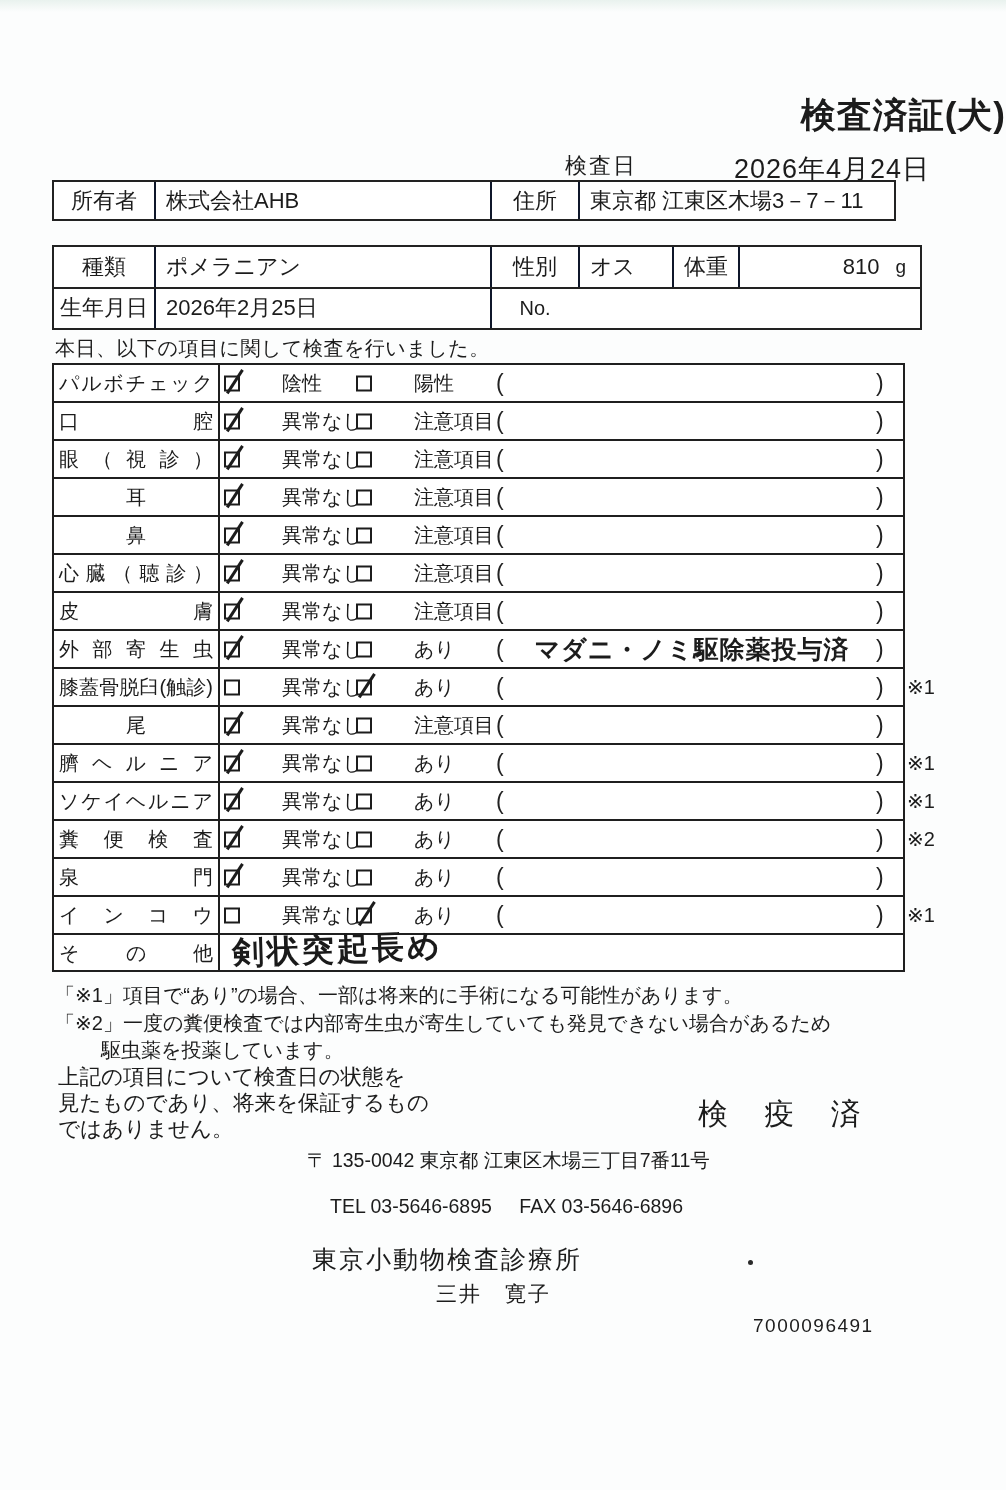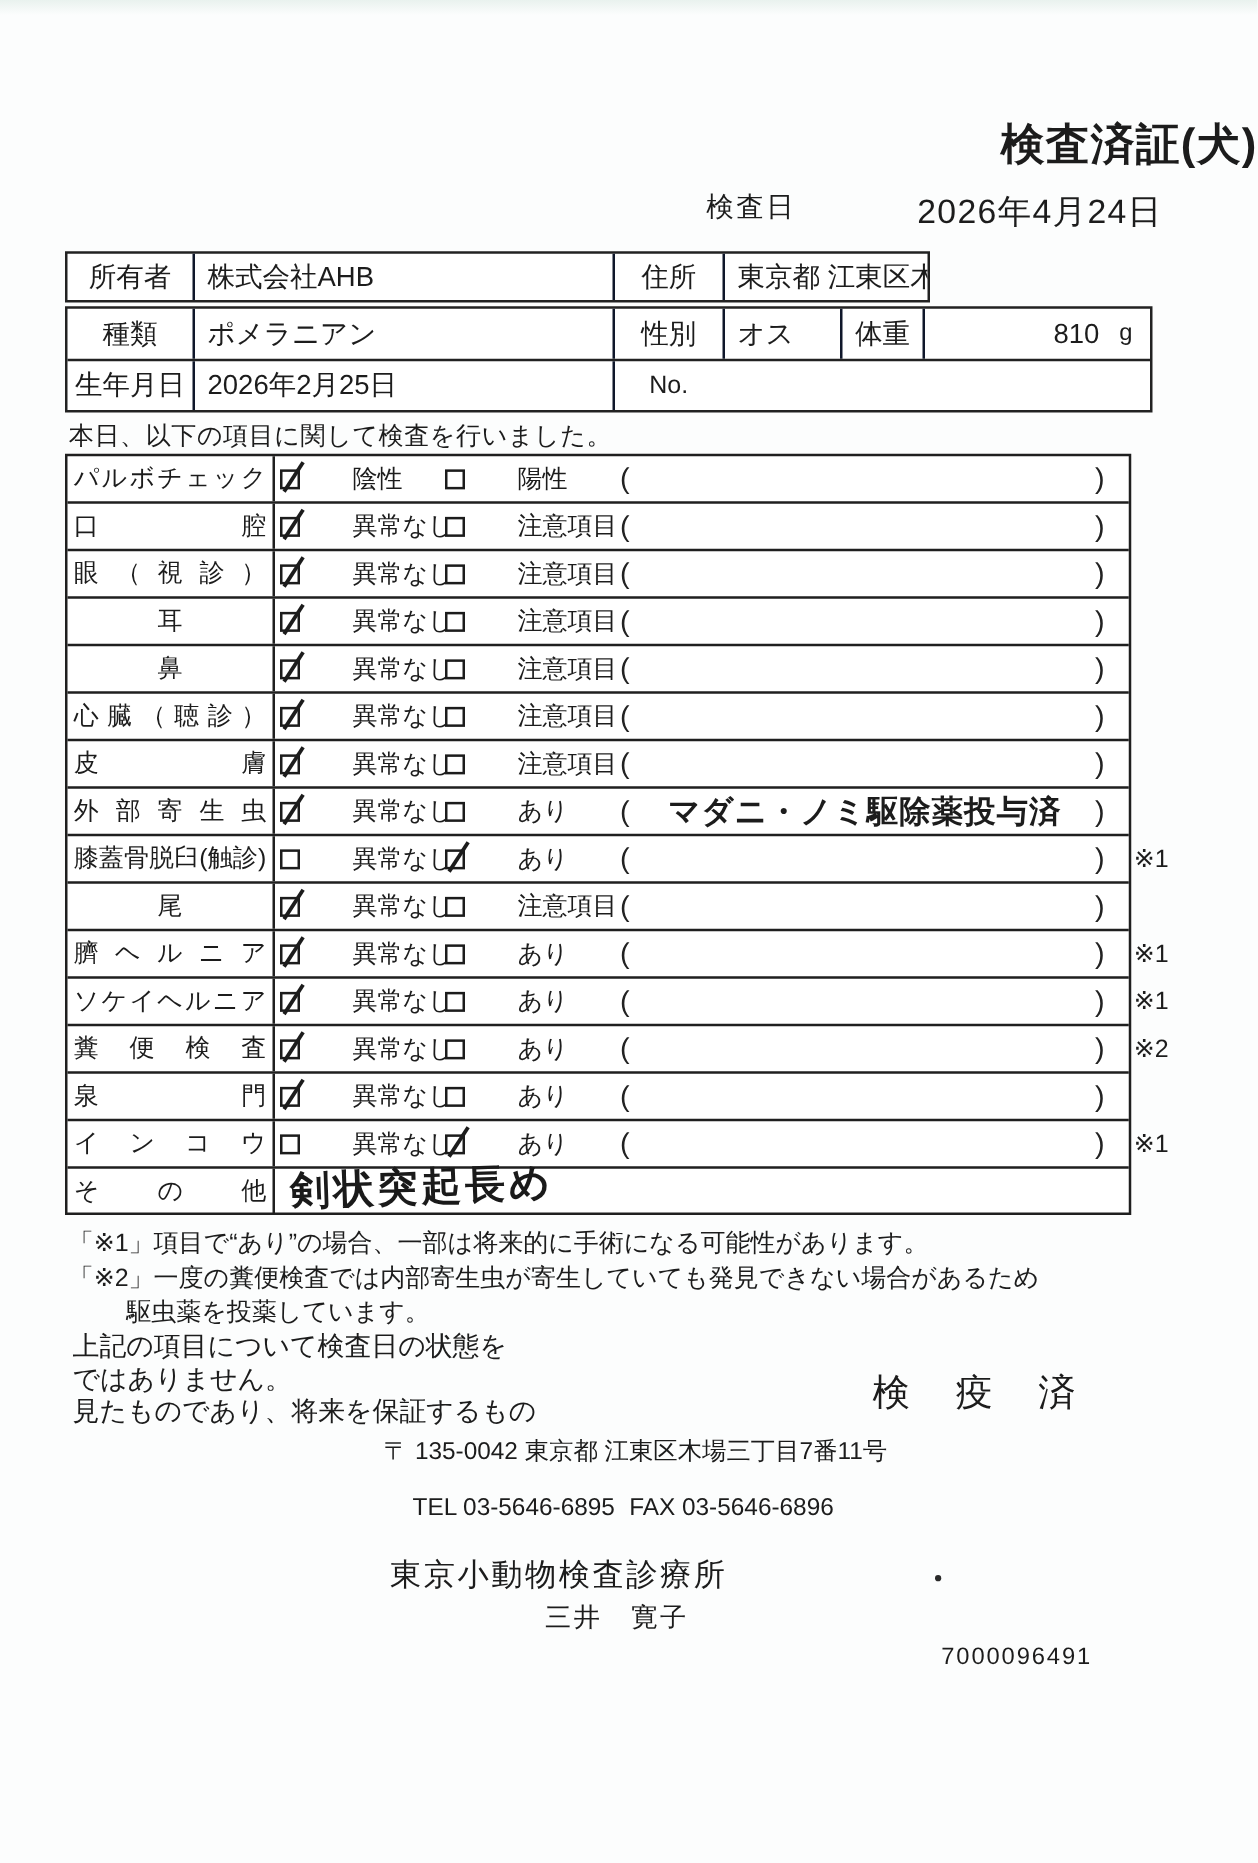--- a/index.html
+++ b/index.html
@@ -21,21 +21,21 @@
   .exam-date-label { position:absolute; left:565px; top:151px; font-size:22px; letter-spacing:2px; }
   .exam-date-value { position:absolute; right:76px; top:151px; font-size:27px; letter-spacing:1px; }
 
   
   .tbl { position:absolute; border:2px solid #222; display:flex; flex-direction:column; background:#fff; }
   .tr { display:flex; flex:1; }
   .tr + .tr { border-top:2px solid #222; }
   .td { display:flex; align-items:center; padding:0 10px; font-size:22px; overflow:hidden; white-space:nowrap; }
   .td + .td { border-left:2px solid #0f172a; }
   .td.lab { justify-content:center; padding:0 4px; }
-  .owner-table { left:52px; top:201px; width:692px; height:41px;text-align:right; }
+  .owner-table { left:52px; top:180px; width:844px; height:41px;text-align:right; }
   .info-table  { left:52px; top:245px; width:870px; height:85px; }
   .w100 { width:100px; flex:none; } .w336 { width:336px; flex:none; }
   .w88 { width:88px; flex:none; } .w94 { width:94px; flex:none; } .w66 { width:66px; flex:none; }
   .grow { flex:1; }
   .weight-cell { justify-content:flex-end; gap:16px; padding-right:14px; }
   .weight-unit { font-size:19px; }
   .no-label { font-size:20px; }
 
   .intro { position:absolute; left:55px; top:335px; font-size:20px; letter-spacing:0.5px; }
 
@@ -76,21 +76,21 @@
   }
 
   
   .notes { position:absolute; left:55px; top:982px; font-size:20px; line-height:27.5px; }
   .notes .indent { margin-left:46px; }
   .disclaimer { position:absolute; left:58px; top:1064px; font-size:21.5px; line-height:26px; }
   .stamp { position:absolute; left:698px; top:1094px; font-size:30px; letter-spacing:14px; white-space:nowrap; }
   .postal-line { position:absolute; left:307px; top:1147px; font-size:19.5px; white-space:nowrap; }
   .postal-line .addr { }
   .tel-line { position:absolute; left:330px; top:1195px; font-size:19.5px; white-space:nowrap; }
-  .tel-line .fax { margin-left:6px; }
+  .tel-line .fax { margin-left:22px; }
   .clinic-name { position:absolute; left:312px; top:1243px; font-size:25px; letter-spacing:2px; white-space:nowrap; }
   .vet-name { position:absolute; left:436px; top:1280px; font-size:21px; letter-spacing:2px; white-space:nowrap; }
   .ink-dot { position:absolute; left:748px; top:1260px; width:5px; height:5px; border-radius:50%; background:#2a2a2a; }
   .serial { position:absolute; left:753px; top:1315px; font-size:19px; letter-spacing:1.5px; }
 </style>
 </head>
 <body>
 
 <div class="scan-tint"></div>
 
@@ -455,22 +455,22 @@
 </div>
 
 <div class="notes">
   <div>「※1」項目で“あり”の場合、一部は将来的に手術になる可能性があります。</div>
   <div>「※2」一度の糞便検査では内部寄生虫が寄生していても発見できない場合があるため</div>
   <div class="indent">駆虫薬を投薬しています。</div>
 </div>
 
 <div class="disclaimer">
   <div>上記の項目について検査日の状態を</div>
+  <div>見たものであり、将来を保証するもの</div>
   <div>ではありません。</div>
-  <div>見たものであり、将来を保証するもの</div>
 </div>
 
 <div class="stamp">検 疫 済</div>
 
 <div class="postal-line">
   <span>〒 135-0042</span>
   <span class="addr">東京都 江東区木場三丁目7番11号</span>
 </div>
 
 <div class="tel-line">

